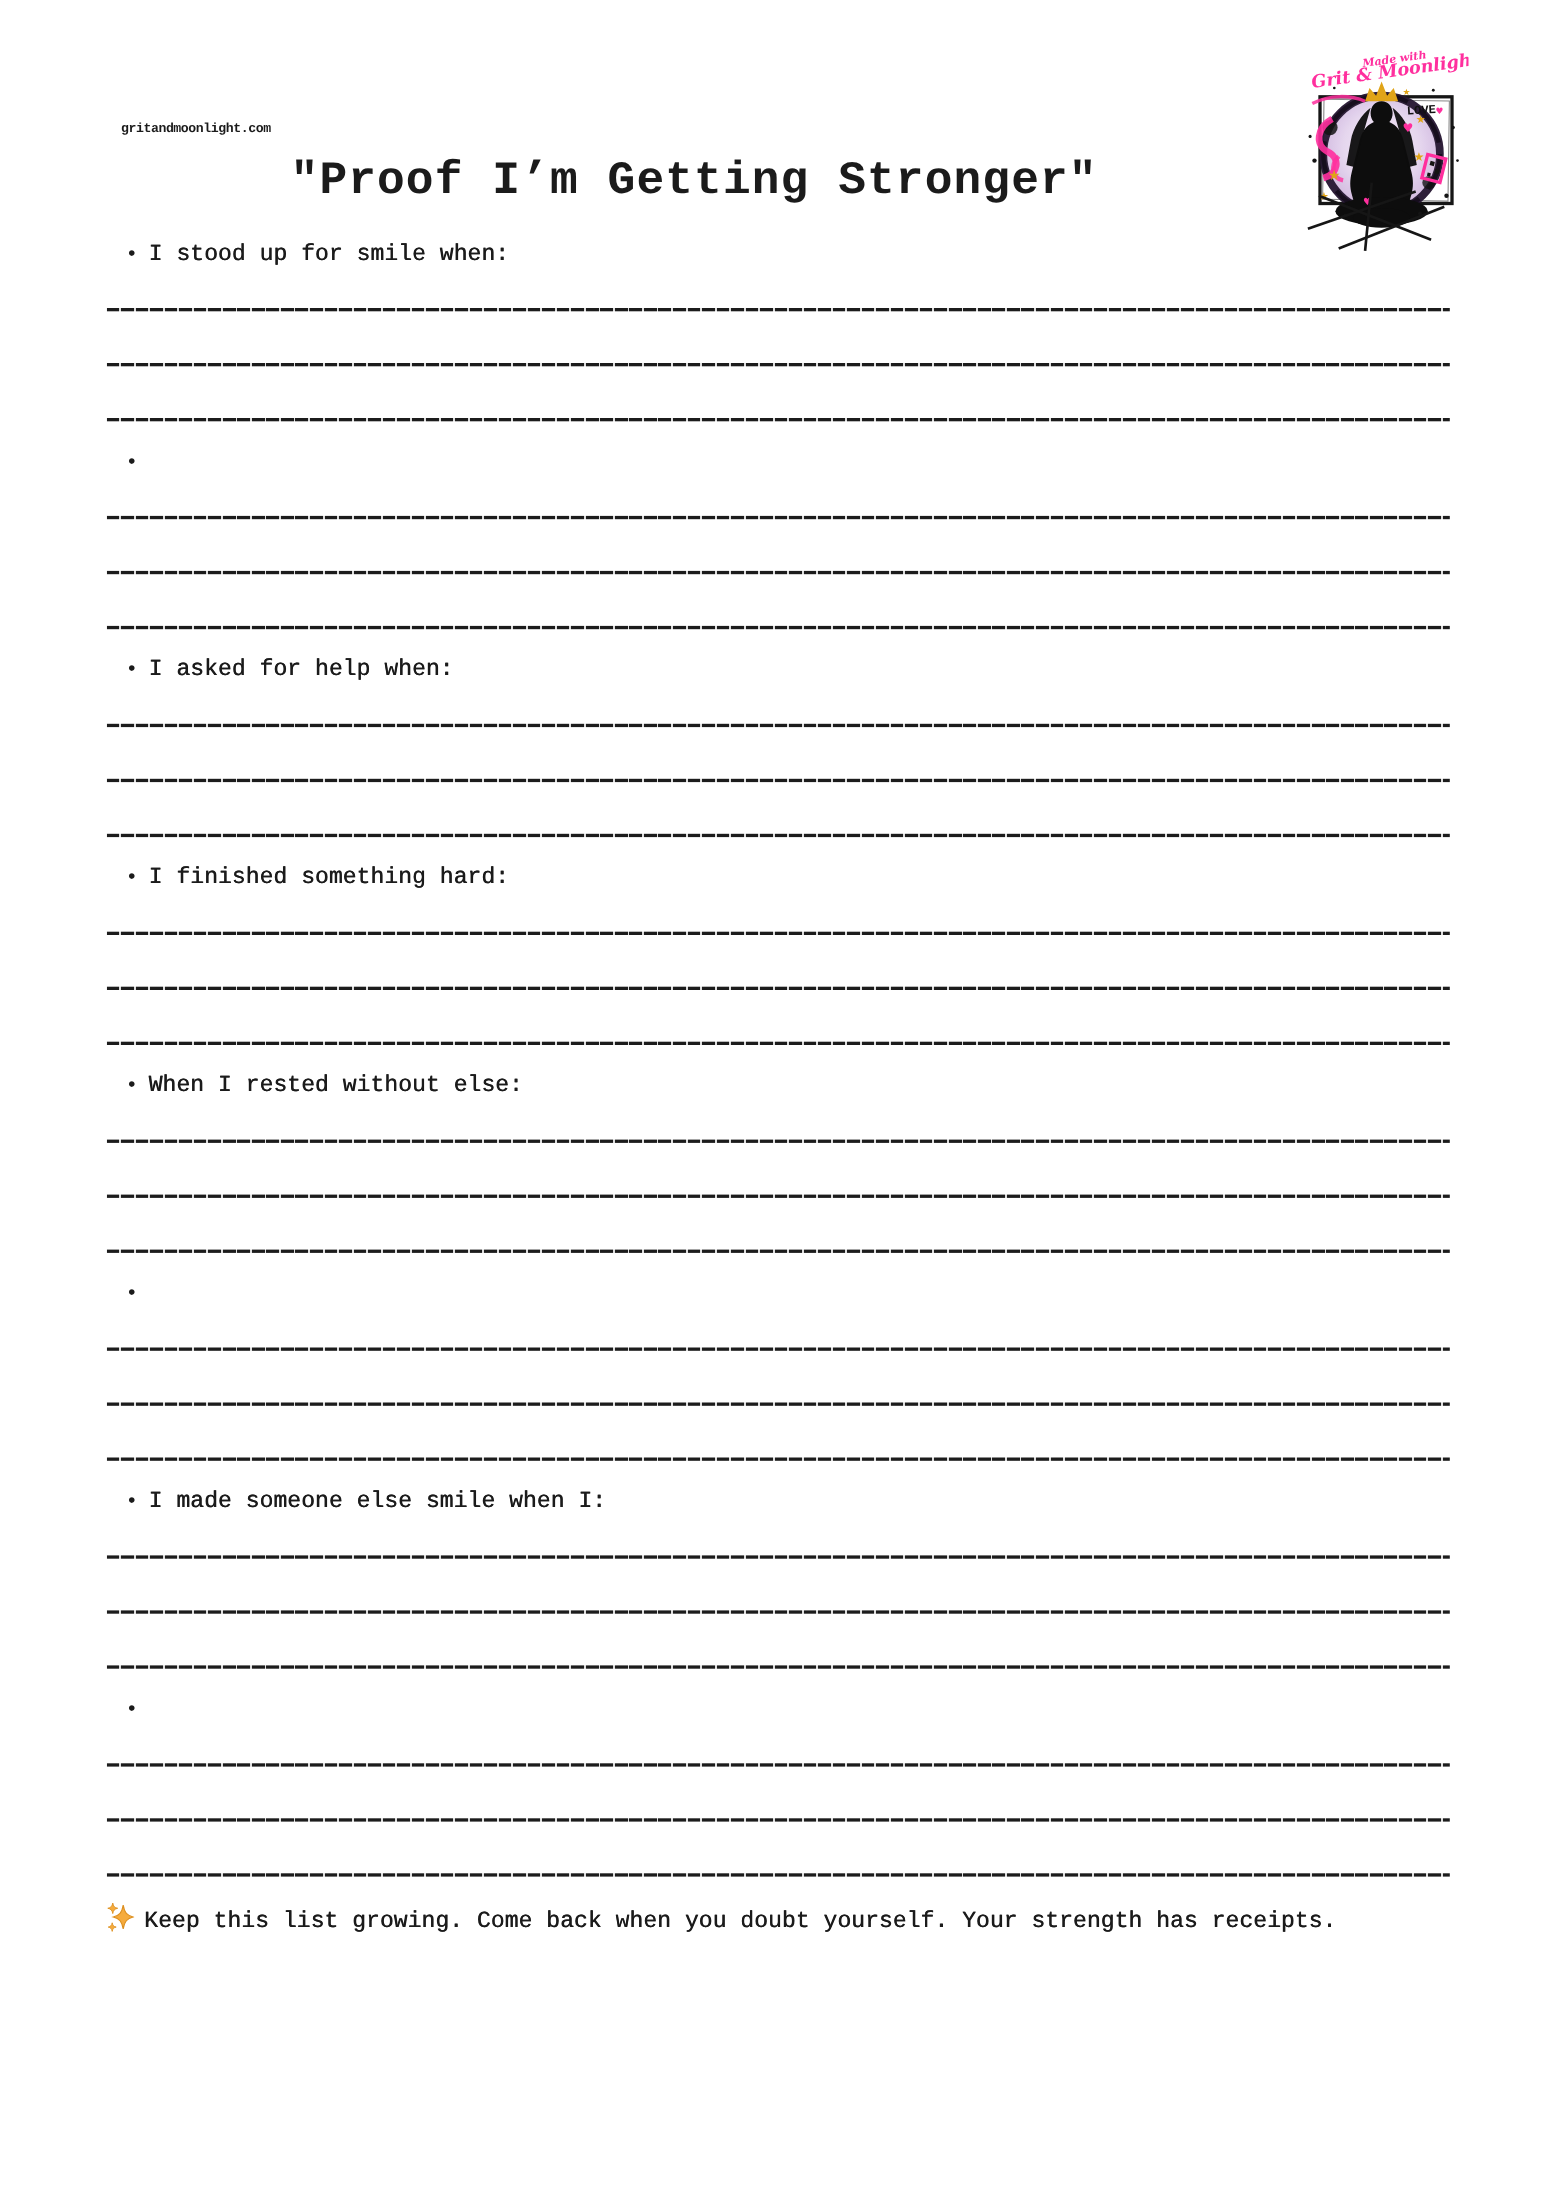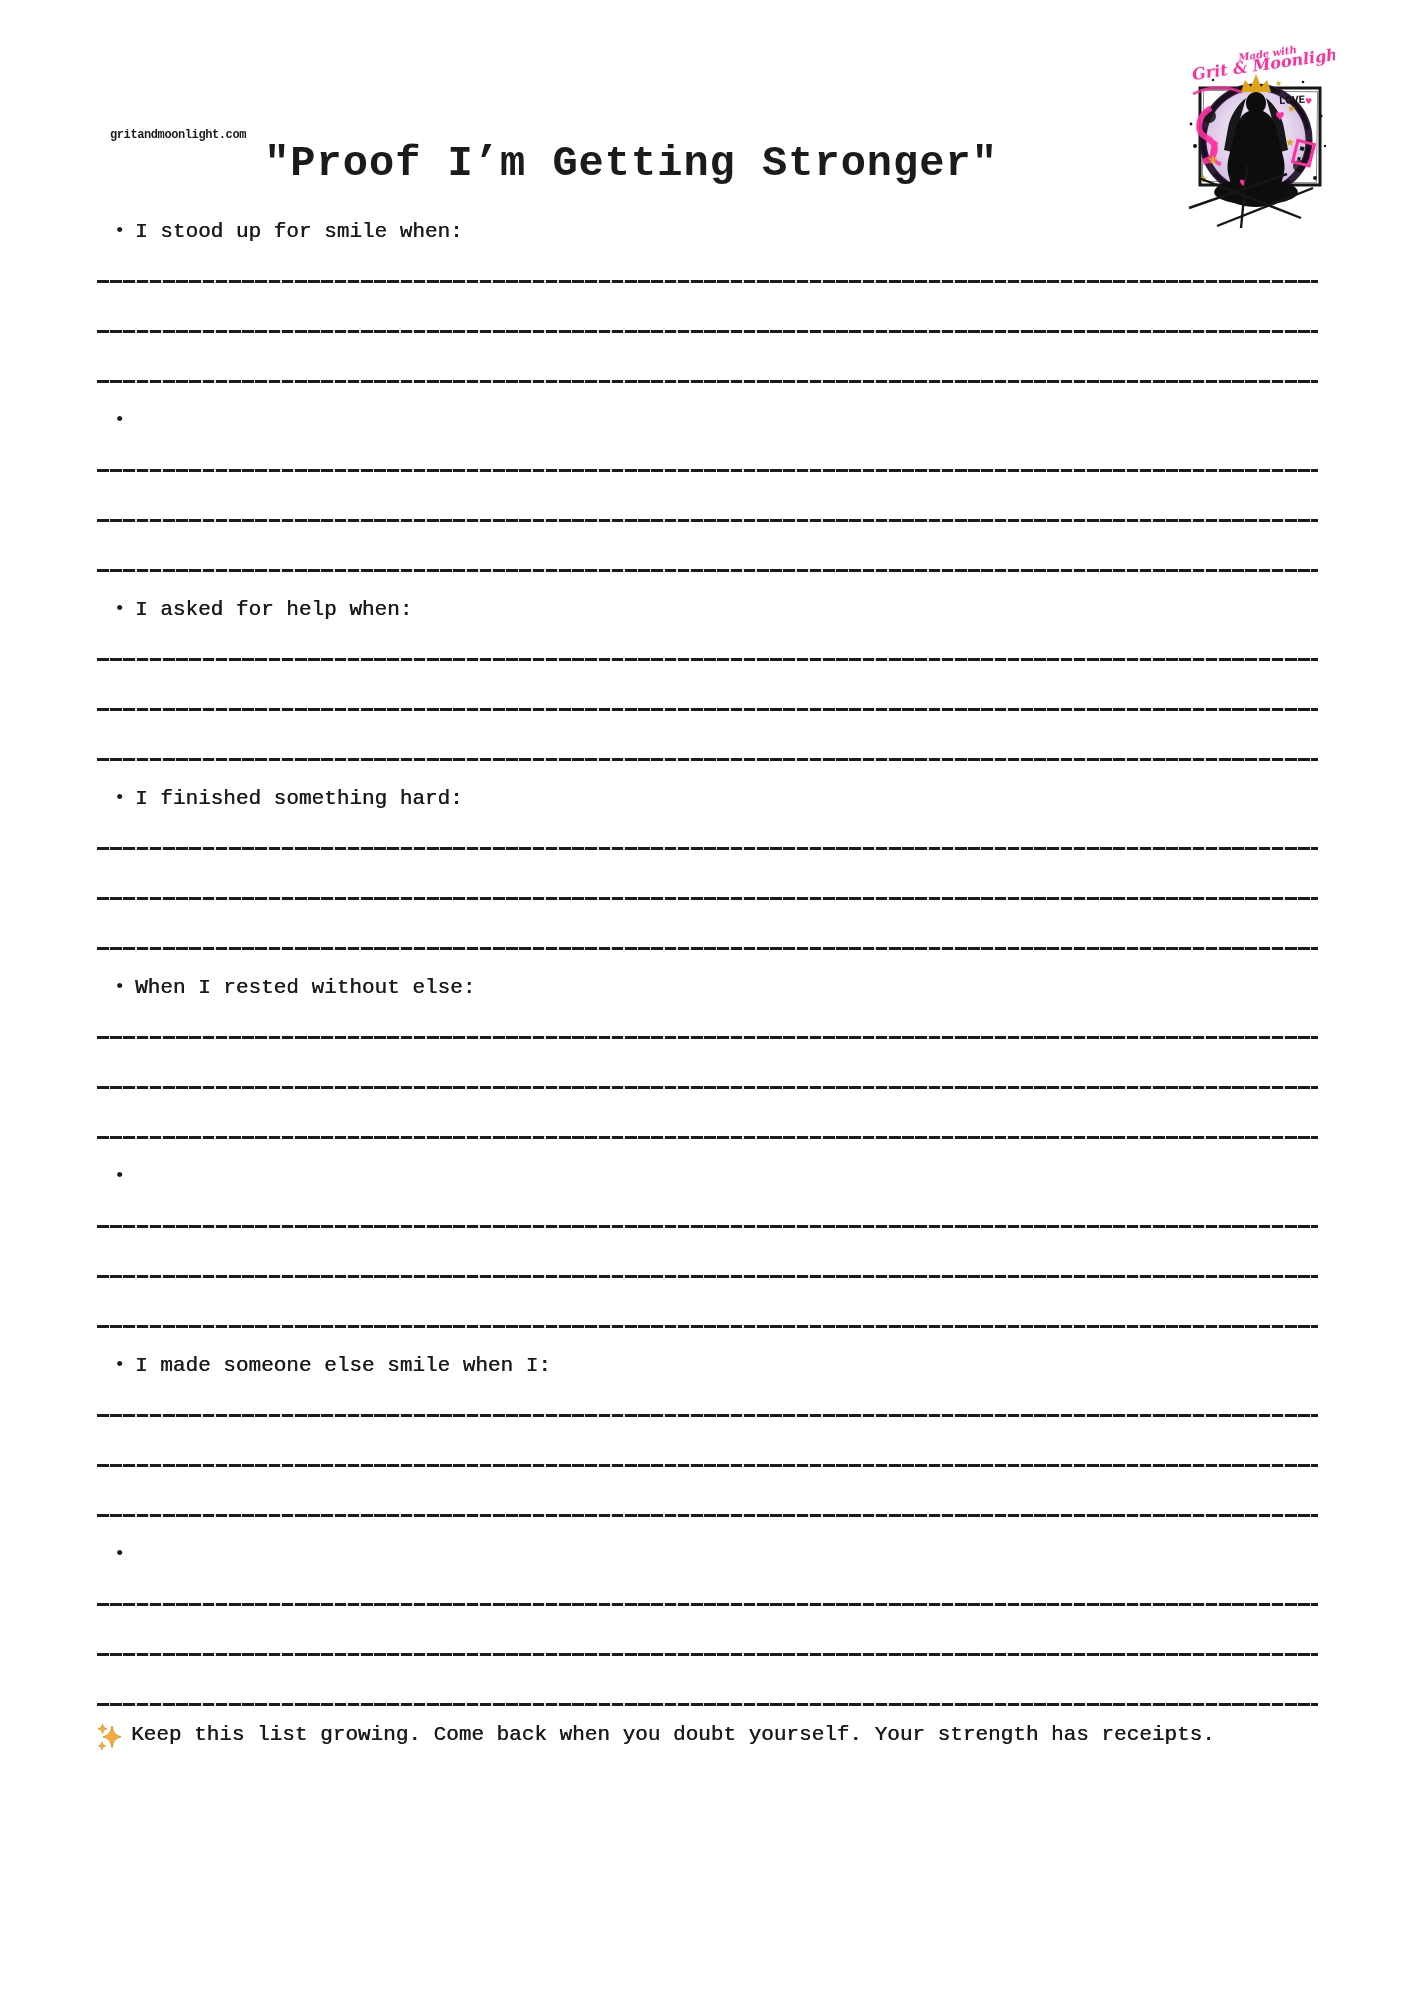--- a/index.html
+++ b/index.html
@@ -5,21 +5,21 @@
   html,body { margin:0; padding:0; }
   body {
     width:1414px; height:2000px;
     background:#ffffff;
     position:relative;
     overflow:hidden;
     font-family:"Liberation Mono","DejaVu Sans Mono",monospace;
     color:#1b1b1b;
   }
   .site {
-    position:absolute; left:110px; top:128px;
+    position:absolute; left:110px; top:110px;
     font-size:12px; font-weight:bold; letter-spacing:-0.4px;
   }
   .header {
     padding-top:118px;
     width:1262px;
     text-align:center;
   }
   .title-line {
     font-size:42px; font-weight:bold;
     line-height:92px;
@@ -52,21 +52,21 @@
   .wline + .wline { height:50px; }
   .wline::after {
     content:""; position:absolute; left:0; right:0; bottom:3px; height:3px;
     background:repeating-linear-gradient(90deg,
       #1c1c1c 0px, #1c1c1c 11.5px,
       rgba(28,28,28,0.15) 11.5px, rgba(28,28,28,0.15) 13.2px);
   }
   .footer {
     margin:14px 0 0 97px;
     height:36px;
-    display:flex; align-items:flex-start; gap:9px;
+    display:flex; align-items:flex-end; gap:9px;
     font-size:21px;
     text-shadow:0.4px 0 currentColor;
     white-space:nowrap;
   }
   .footer svg { flex:0 0 auto; }
   .logo { position:absolute; left:1183px; top:46px; width:152px; height:186px; }
   .logo-script { font-family:"DejaVu Serif","Liberation Serif",serif; font-style:italic; font-weight:bold; }
   .logo-love { font-family:"Liberation Mono",monospace; font-weight:bold; }
 </style>
 </head>

